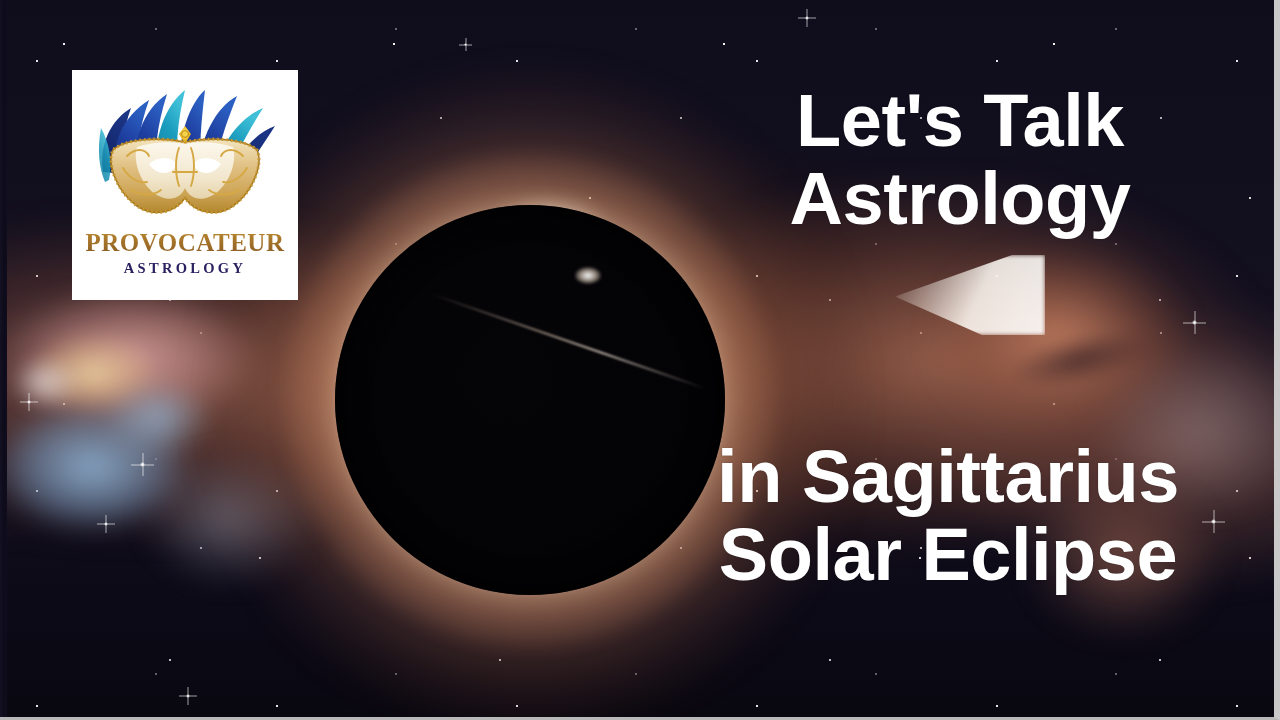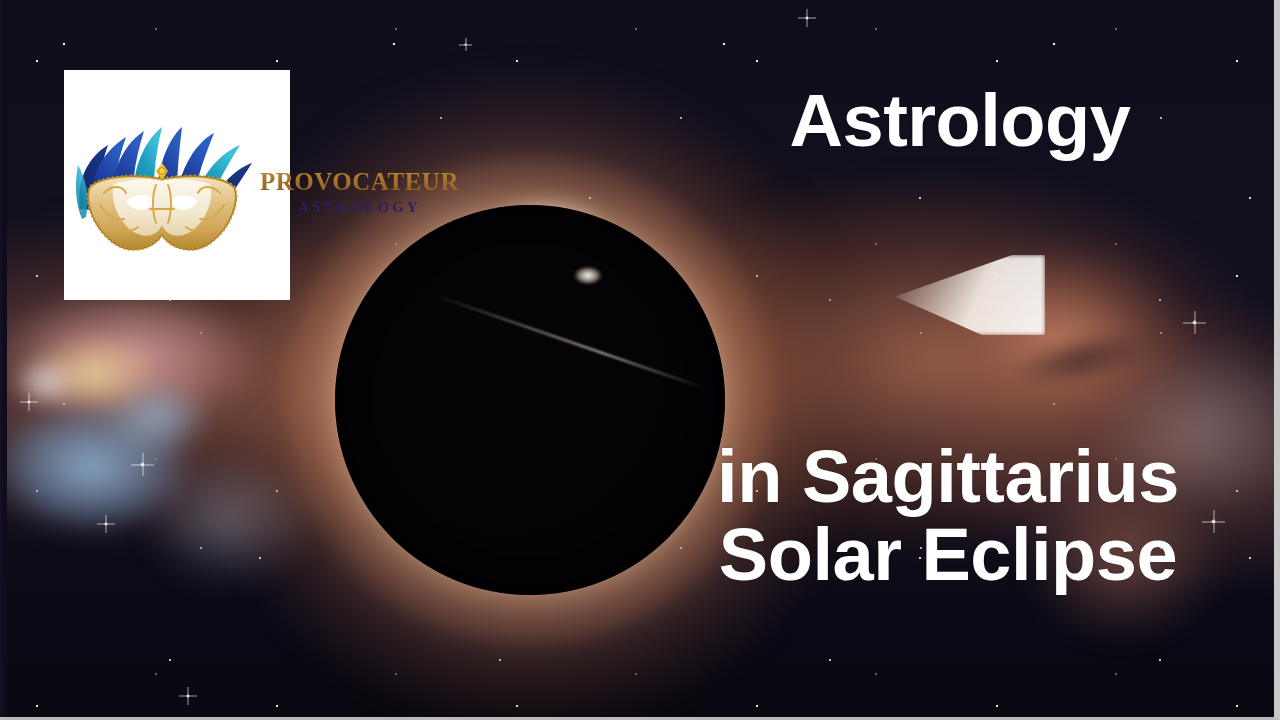--- a/index.html
+++ b/index.html
@@ -224,25 +224,25 @@
   }
   .bright-star::before, .bright-star::after {
     content:""; position:absolute; background:rgba(255,255,255,.62);
   }
   .bright-star::before { left:50%; top:-180%; width:1px; height:460%; transform:translateX(-50%); }
   .bright-star::after  { top:50%; left:-180%; height:1px; width:460%; transform:translateY(-50%); }
 
   
   #logo-card {
     position:absolute;
-    left:64px; top:70px;
+    left:72px; top:70px;
     width:226px; height:230px;
     background:#ffffff;
     z-index:40;
-    display:flex; 
+    display:flex; flex-direction:column;
     align-items:center; justify-content:flex-start;
     padding-top:10px;
   }
   .logo-art {
     position:relative;
     width:196px; height:146px;
     flex:none;
   }
   .logo-text-wrap {
     width:100%;
@@ -425,20 +425,21 @@
       </svg>
     </div>
 
     <div class="logo-text-wrap">
       <div class="logo-brand">PROVOCATEUR</div>
       <div class="logo-sub">ASTROLOGY</div>
     </div>
   </div>
 
   <div class="headline" id="headline-top">
+    <span class="hl-line">Let's Talk</span>
     <span class="hl-line">Astrology</span>
   </div>
 
   <div class="headline" id="headline-bottom">
     <span class="hl-line">in Sagittarius</span>
     <span class="hl-line">Solar Eclipse</span>
   </div>
 
   <div id="edge-frame-left"></div>
   <div id="edge-frame"></div>

